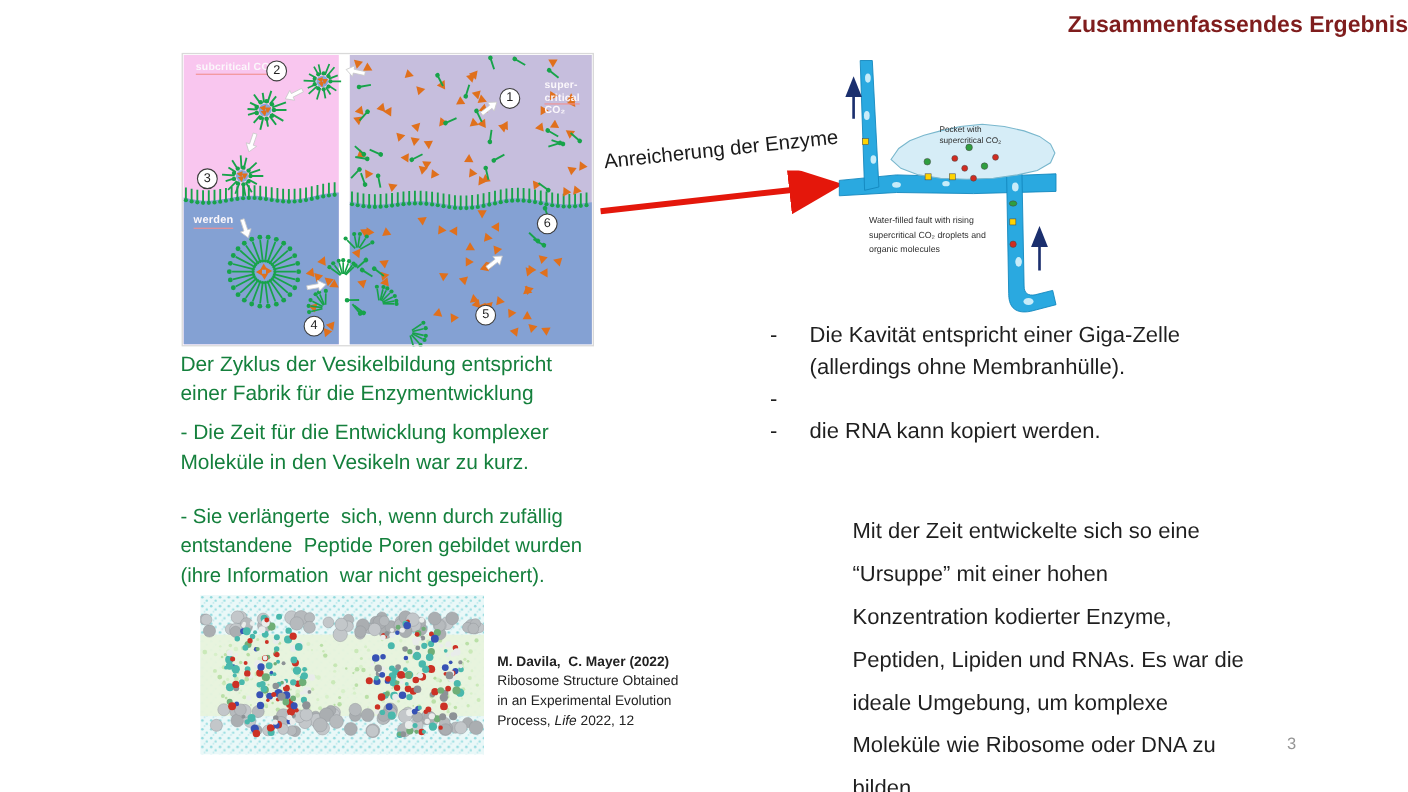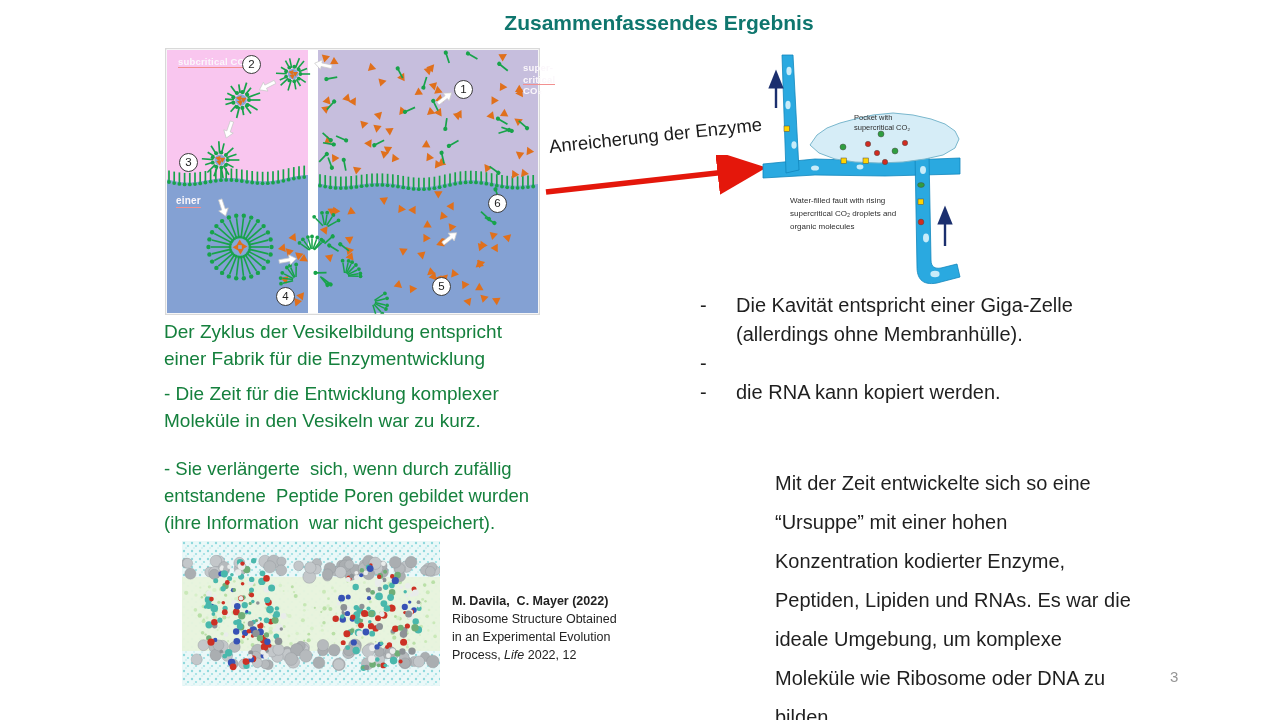--- a/index.html
+++ b/index.html
@@ -1,28 +1,28 @@
 <!DOCTYPE html>
 <html><head>
 <meta charset="utf-8">
 <style>
   html,body{margin:0;padding:0;}
   body{width:1280px;height:720px;background:#ffffff;position:relative;overflow:hidden;
        font-family:"Liberation Sans","DejaVu Sans",sans-serif;color:#1f1f1f;}
   .abs{position:absolute;}
-  #title{left:0;right:0;top:11px;text-align:center;padding-left:38px;
-         font-size:21px;font-weight:700;color:#0f766e;}
+  #title{left:0;right:0;top:11px;text-align:right;padding-left:38px;
+         font-size:21px;font-weight:700;color:#7f1d1d;}
   
   #ill{left:165px;top:48px;width:375px;height:267px;}
   #ill svg{display:block;}
   .ill-label{position:absolute;font-weight:700;color:#fbf7fb;letter-spacing:.2px;}
   .und{border-bottom:1.5px solid #f29090;padding-bottom:0px;display:inline-block;line-height:1.05;}
   #lbl-sub{left:13px;top:8px;font-size:9.5px;}
   #lbl-water{left:11px;top:147px;font-size:10px;}
-  #lbl-super{left:330px;top:14px;font-size:9.5px;line-height:11.5px;margin-left:28px;}
+  #lbl-super{left:330px;top:24px;font-size:9.5px;line-height:11.5px;}
   .marker{position:absolute;width:17px;height:17px;border-radius:50%;background:#fff;
           border:1.5px solid #3c3c3c;color:#222;font-size:11.5px;line-height:17px;
           text-align:center;font-weight:400;}
   
   #enr-label{left:548px;top:136px;width:240px;font-size:18.5px;color:#1a1a1a;
              transform:rotate(-6deg);transform-origin:left top;}
   #enr-svg{left:540px;top:155px;}
   
   #fault{left:755px;top:45px;width:210px;height:245px;}
   .fault-label{position:absolute;color:#2e2e2e;white-space:pre-line;}
@@ -684,21 +684,21 @@
       <use href="#warrow" transform="translate(93,33) rotate(153,9,5)"></use>
       <use href="#warrow" transform="translate(55,77) rotate(109,9,5)"></use>
       <use href="#warrow" transform="translate(49,155) rotate(72,9,5)"></use>
       <use href="#warrow" transform="translate(114,207) rotate(-10,9,5)"></use>
       <use href="#warrow" transform="translate(276,185) rotate(-38,9,5)"></use>
       <use href="#warrow" transform="translate(271,45) rotate(-38,9,5)"></use>
     </g>
     <rect x="0.5" y="0.5" width="374" height="266" fill="none" stroke="#d9d9d9" stroke-width="1.5"></rect>
   </svg>
   <div id="lbl-sub" class="ill-label"><span class="und">subcritical CO₂</span></div>
-  <div id="lbl-water" class="ill-label"><span class="und">einer</span></div>
+  <div id="lbl-water" class="ill-label"><span class="und">werden</span></div>
   <div id="lbl-super" class="ill-label">
     <span>super-</span><br>
     <span class="und">critical</span><br>
     <span>CO₂</span>
   </div>
   <div class="marker" style="left:289px;top:32px;">1</div>
   <div class="marker" style="left:77px;top:7px;">2</div>
   <div class="marker" style="left:14px;top:105px;">3</div>
   <div class="marker" style="left:111px;top:239px;">4</div>
   <div class="marker" style="left:267px;top:229px;">5</div>

